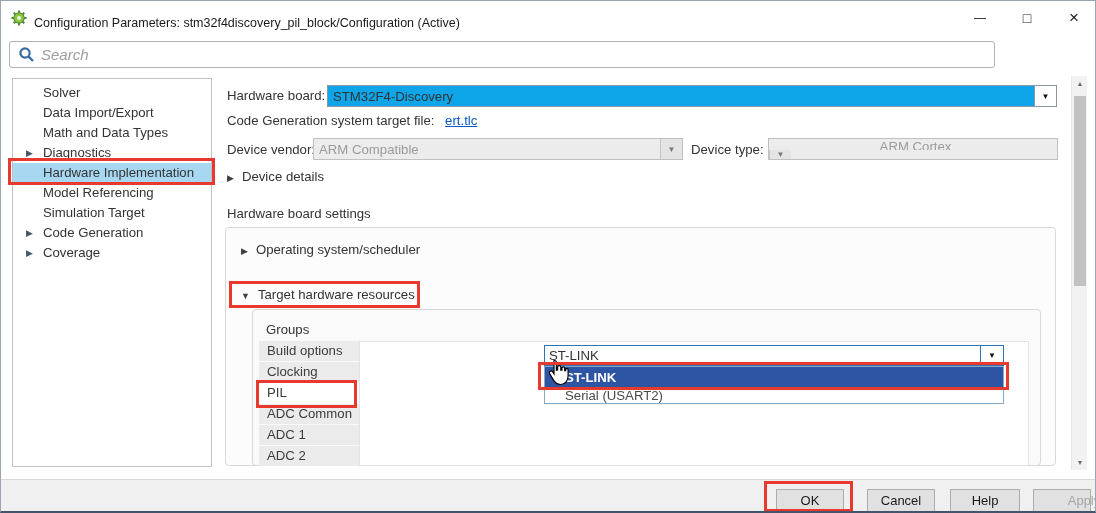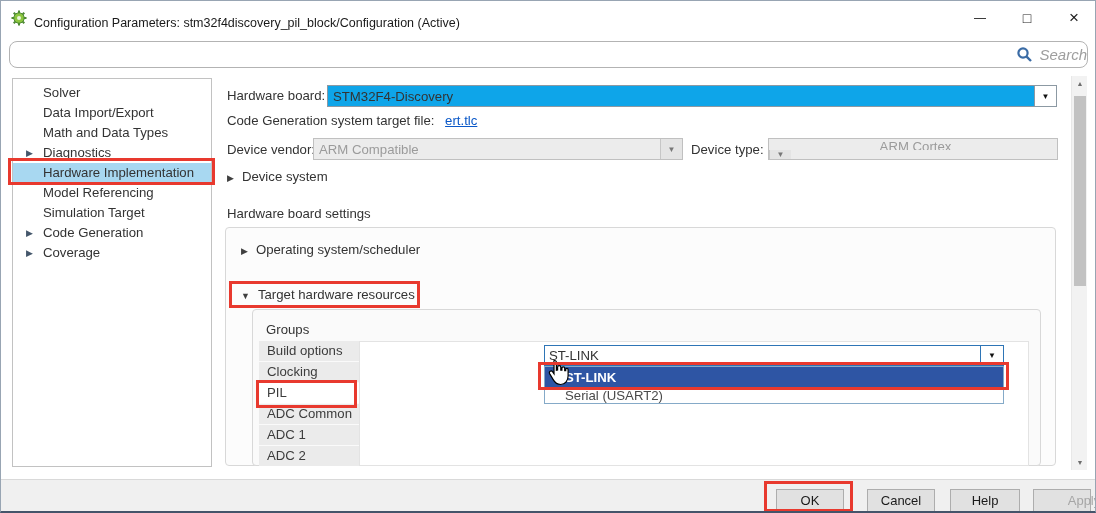--- a/index.html
+++ b/index.html
@@ -10,21 +10,21 @@
     border:1px solid #98a5b3; border-bottom:2px solid #44546a; overflow:hidden;
     font-size:13px; color:#333;
   }
   .abs { position:absolute; }
   
   .titlebar { left:0; top:0; width:100%; height:33px; background:#fff; }
   .title-text { left:33px; top:0; height:33px; line-height:33px; font-size:12.5px; color:#1a1a1a;margin-top:6px; }
   .winctl { display:flex; align-items:center; justify-content:center; width:34px; height:33px; color:#1a1a1a; cursor:default; }
   .ctl-wrap { right:4px; top:0; display:flex; }
   
-  .searchbar { left:8px; top:40px; width:1079px; height:27px; border:1px solid #b3b3b3; border-radius:8px; background:#fff; display:flex; align-items:center;justify-content:flex-end; }
+  .searchbar { left:8px; top:40px; width:986px; height:27px; border:1px solid #b3b3b3; border-radius:3px; background:#fff; display:flex; align-items:center; }
   .search-ph { font-style:italic; color:#9e9e9e; font-size:15px; margin-left:6px; }
   
   .sidebar { left:11px; top:77px; width:200px; height:389px; border:1px solid #c2c2c2; background:#fff; padding-top:4px; }
   .side-item { position:relative; height:20px; line-height:20px; padding-left:30px; font-size:13.2px; color:#333; white-space:nowrap; }
   .side-item.sel { background:#a8d8f1; }
   .tree-arrow { position:absolute; left:13px; top:0; width:14px; font-size:9px; color:#44576b; }
   
   .lbl { color:#333; font-size:13.2px; white-space:nowrap; }
   .combo { background:#0ea5e9; border:1px solid #8c99a3; display:flex; align-items:center; }
   .combo .val { flex:1; padding-left:5px; font-size:13.2px; color:#333; white-space:nowrap; overflow:hidden; }
@@ -123,21 +123,21 @@
     <span class="val">ARM Compatible</span>
     <span class="arrow-seg">▼</span>
   </div>
   <div class="abs lbl" style="left:690px; top:141px;">Device type:</div>
   <div class="abs combo disabled" style="left:767px; top:137px; width:290px; height:22px;flex-direction:column;">
     <span class="val">ARM Cortex</span>
     <span class="arrow-seg">▼</span>
   </div>
 
   <div class="abs" style="left:226px; top:168px; white-space:nowrap;">
-    <span class="sec-arrow">▶</span><span class="lbl">Device system</span>
+    <span class="sec-arrow">▶</span><span class="lbl">Device details</span>
   </div>
 
   <div class="abs lbl" style="left:226px; top:205px;">Hardware board settings</div>
 
   <div class="abs groupbox" style="left:224px; top:226px; width:831px; height:239px;"></div>
 
   <div class="abs" style="left:240px; top:241px; white-space:nowrap;">
     <span class="sec-arrow">▶</span><span class="lbl">Operating system/scheduler</span>
   </div>
 

